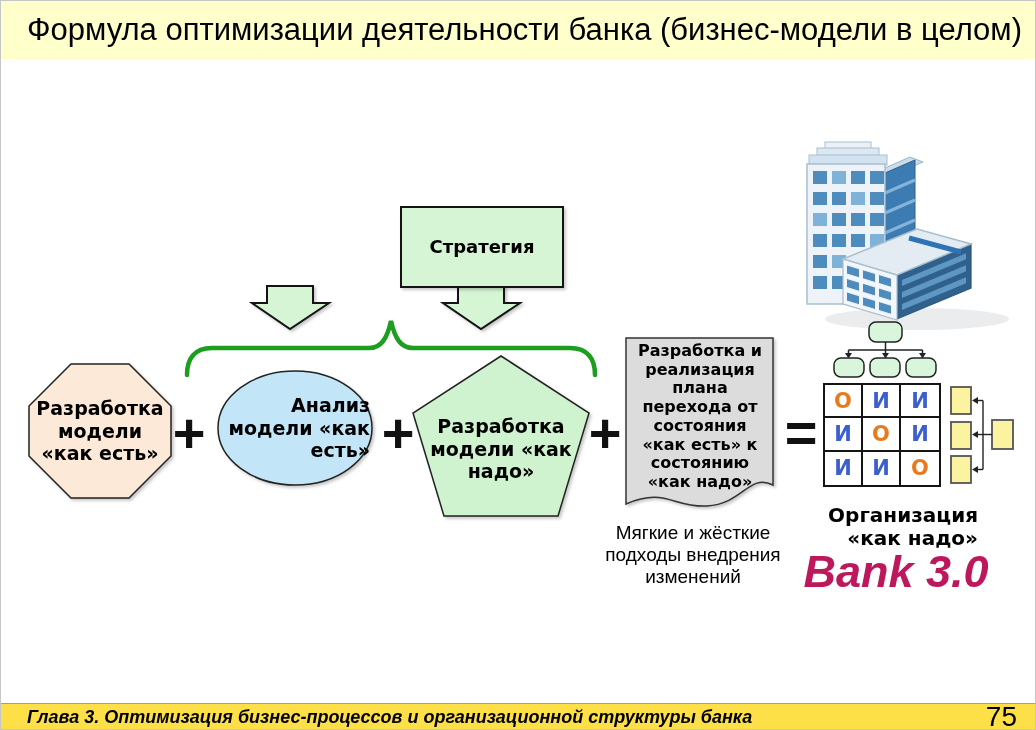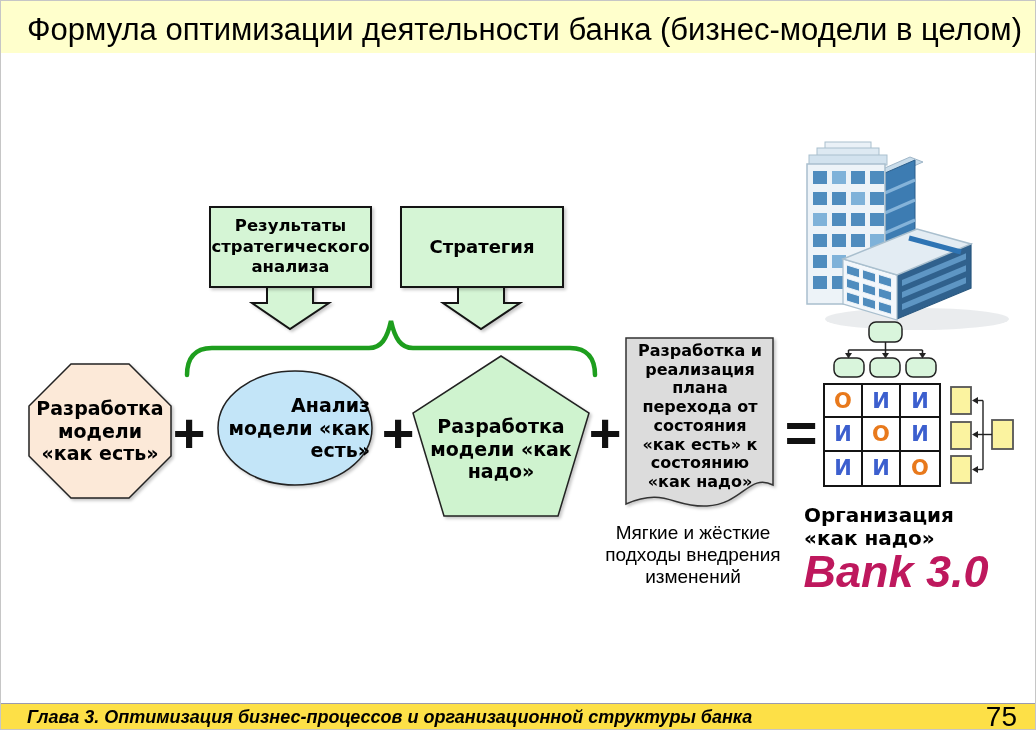--- a/index.html
+++ b/index.html
@@ -2,21 +2,21 @@
 <html><head>
 <meta charset="utf-8">
 <style>
   html,body{margin:0;padding:0;background:#fff;}
   .slide{
     position:relative;width:1036px;height:730px;background:#ffffff;
     font-family:"Liberation Sans",sans-serif;color:#000;overflow:hidden;
     border:1px solid #c6c6c6;box-sizing:border-box;
   }
   
-  .title-bar{position:absolute;left:0;top:0;width:1036px;height:52px;background:#FFFFCC;}
+  .title-bar{position:absolute;left:0;top:0;width:1036px;height:58px;background:#FFFFCC;}
   .title-text{position:absolute;left:26px;top:0;line-height:58px;font-size:31px;white-space:nowrap;}
   
   .overlay{position:absolute;left:0;top:0;width:1036px;height:730px;pointer-events:none;}
   .shp{filter:drop-shadow(2px 2px 1.5px rgba(0,0,0,0.22));}
   
   .lbl{position:absolute;display:flex;align-items:center;justify-content:center;
        text-align:center;font-family:"DejaVu Sans",sans-serif;font-weight:bold;}
   .callout-box{position:absolute;background:#D5F5D5;border:2px solid #141414;box-sizing:border-box;
        display:flex;align-items:center;justify-content:center;text-align:center;
        font-family:"DejaVu Sans",sans-serif;font-weight:bold;line-height:1.25;
@@ -29,21 +29,21 @@
       grid-template-columns:1fr 1fr 1fr;grid-template-rows:1fr 1fr 1fr;
       font-family:"DejaVu Sans",sans-serif;font-weight:bold;font-size:21px;}
   .matrix .cell{display:flex;align-items:center;justify-content:center;}
   .matrix .cell.bR{border-right:2px solid #141414;}
   .matrix .cell.bB{border-bottom:2px solid #141414;}
   .matrix .o{color:#E8791C;}
   .matrix .i{color:#3C5FCE;}
   
   .note{position:absolute;left:594px;top:521px;width:196px;text-align:center;
         font-size:19px;line-height:22px;font-family:"Liberation Sans",sans-serif;}
-  .org-label{position:absolute;left:803px;top:503px;width:174px;text-align:left;
+  .org-label{position:absolute;left:803px;top:503px;width:174px;text-align:right;
         font-size:20px;line-height:23px;font-weight:bold;font-family:"DejaVu Sans",sans-serif;}
   .brand{position:absolute;left:780px;top:545px;width:230px;text-align:center;
         font-size:45px;font-weight:bold;font-style:italic;color:#be185d;
         font-family:"Liberation Sans",sans-serif;letter-spacing:0px;}
   
   .footer{position:absolute;left:0;top:702px;width:1036px;height:28px;background:#fde047;
         border-top:1px solid #9a9ab0;box-sizing:border-box;}
   .footer-chapter{position:absolute;left:26px;top:0;line-height:27px;font-size:18px;
         font-style:italic;font-weight:bold;white-space:nowrap;}
   .footer-page{position:absolute;right:20px;top:-2px;line-height:30px;font-size:28px;}
@@ -168,23 +168,20 @@
         <line x1="982" y1="399.5" x2="974" y2="399.5"></line>
         <line x1="982" y1="433.5" x2="974" y2="433.5"></line>
         <line x1="982" y1="468.5" x2="974" y2="468.5"></line>
       </g>
       <polygon points="977,396 977,403 971,399.5" fill="#222"></polygon>
       <polygon points="977,430 977,437 971,433.5" fill="#222"></polygon>
       <polygon points="977,465 977,472 971,468.5" fill="#222"></polygon>
     </g>
   </svg>
 
-  <div class="callout-box" style="left:208px;top:205px;width:163px;height:82px;font-size:16.5px;">
-    <span>Результаты стратегического анализа</span>
-  </div>
   <div class="callout-box" style="left:399px;top:205px;width:164px;height:82px;font-size:18px;">
     <span>Стратегия</span>
   </div>
 
   <div class="lbl" style="left:30px;top:365px;width:138px;height:130px;font-size:19px;line-height:1.2;">Разработка модели «как есть»</div>
   <div class="lbl" style="left:219px;top:372px;width:150px;height:110px;font-size:19px;line-height:1.2;text-align:right;">Анализ модели «как есть»</div>
   <div class="lbl" style="left:420px;top:392px;width:160px;height:112px;font-size:19px;line-height:1.2;">Разработка модели «как надо»</div>
   <div class="lbl" style="left:629px;top:341px;width:140px;height:150px;font-size:16px;line-height:1.17;align-items:flex-start;">Разработка и реализация плана перехода от состояния «как есть» к состоянию «как надо»</div>
 
   <div class="op" style="left:163px;top:404px;">+</div>

